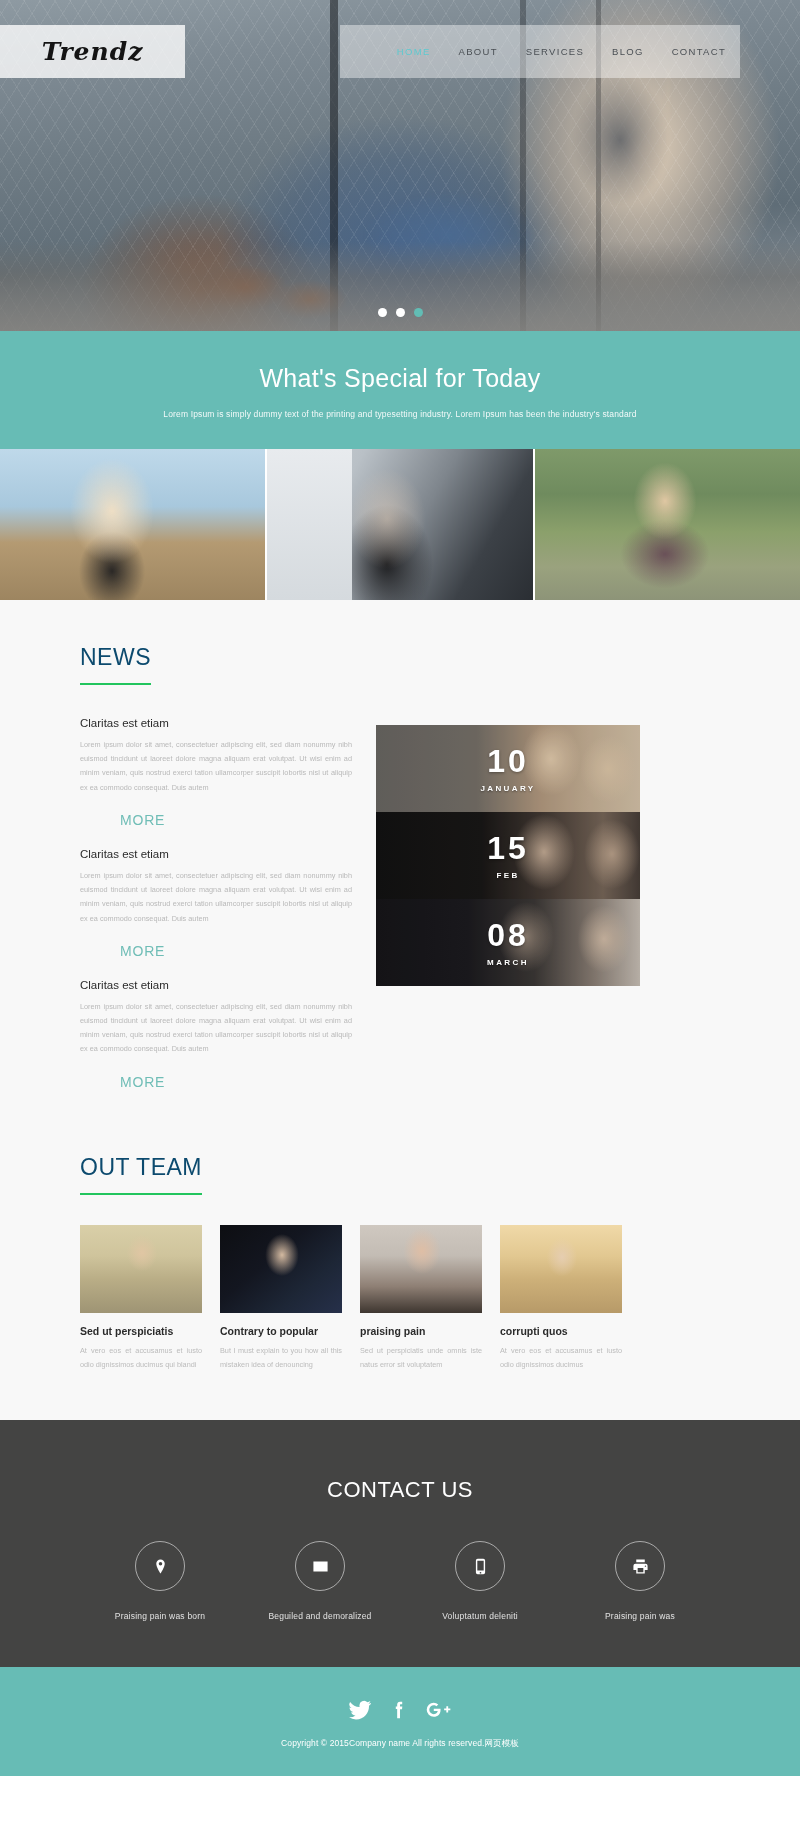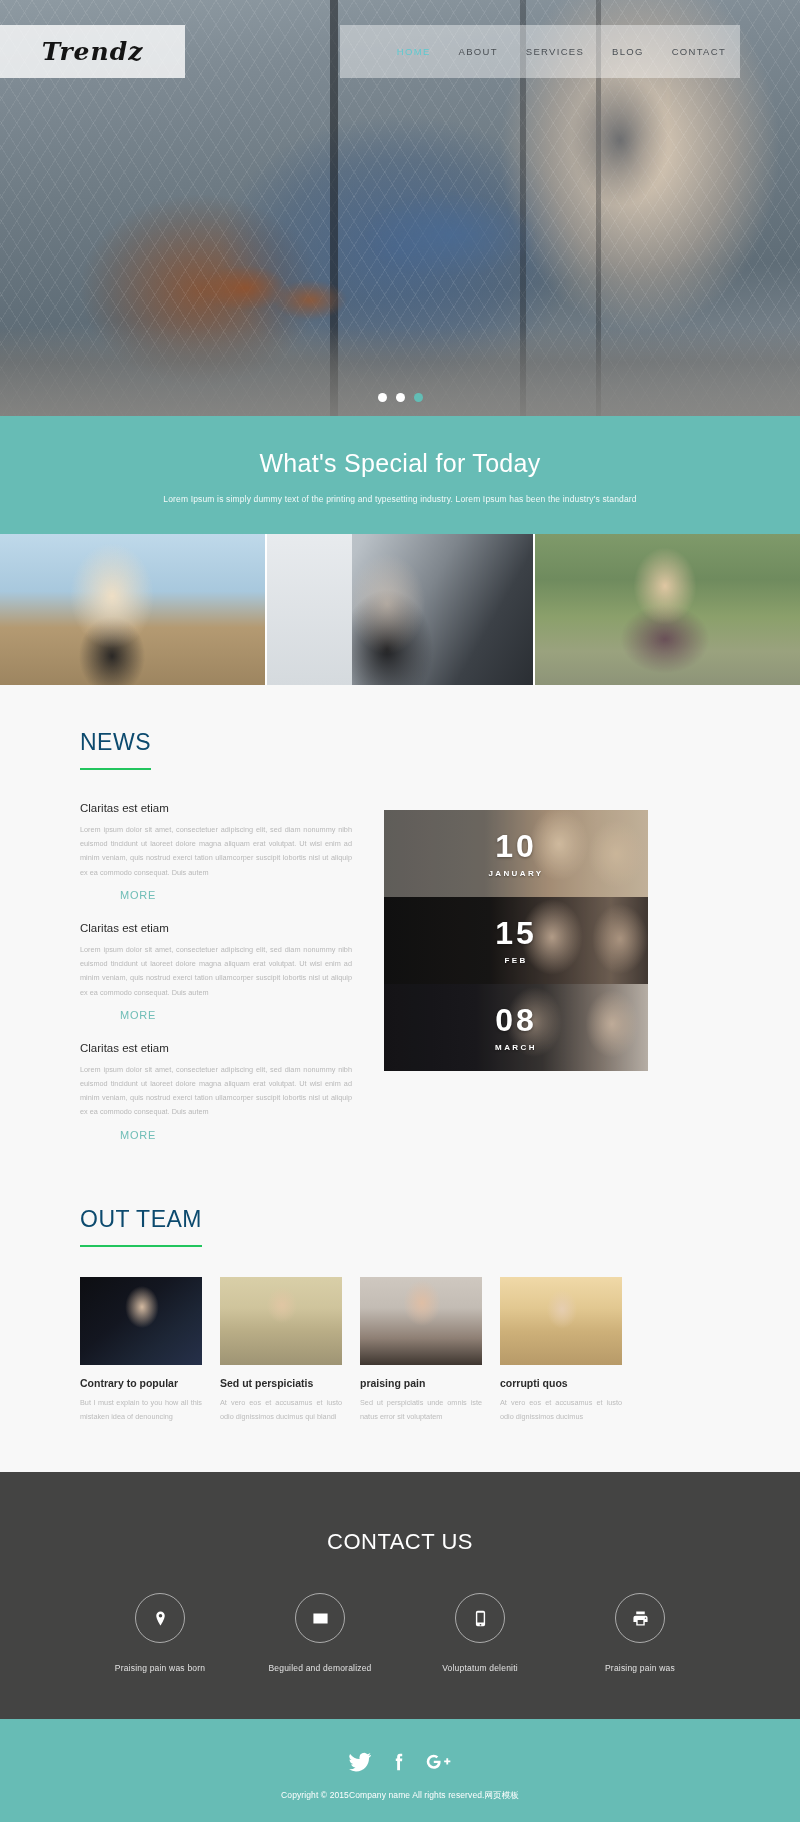--- a/index.html
+++ b/index.html
@@ -9,21 +9,21 @@
     background: #ffffff;
     color: #333;
     -webkit-font-smoothing: antialiased;
   }
   .page { width: 800px; position: relative; overflow: hidden; }
 
   
   .hero {
     position: relative;
     width: 800px;
-    height: 416px;
+    height: 331px;
     overflow: hidden;
     background: #6f7d85;
   }
   .hero-photo {
     position: absolute; inset: 0;
     background:
       radial-gradient(ellipse 200px 260px at 640px 150px, rgba(235,215,190,0.95) 0%, rgba(200,180,160,0.5) 45%, rgba(120,125,130,0) 70%),
       radial-gradient(ellipse 240px 180px at 400px 250px, rgba(70,100,140,0.85) 0%, rgba(60,90,130,0.35) 50%, rgba(0,0,0,0) 75%),
       radial-gradient(ellipse 150px 120px at 200px 290px, rgba(140,80,45,0.8) 0%, rgba(120,70,40,0.2) 60%, rgba(0,0,0,0) 80%),
       linear-gradient(175deg, #8e9aa2 0%, #7e8a93 18%, #6e7b84 42%, #5f6d77 68%, #7a848c 86%, #9aa4ab 100%);
@@ -143,31 +143,31 @@
   
   .main { background: #f8f8f8; padding: 0 0 48px; }
   .inner { width: 640px; margin: 0 auto; }
 
   .sec-heading {
     font-size: 23px; font-weight: 400; letter-spacing: .5px;
     color: #0c4a6e; padding-top: 44px; display: inline-block;
     border-bottom: 2px solid #22c55e; padding-bottom: 12px;
   }
 
-  .news-wrap { display: flex; gap: 32px; margin-top: 32px; }
+  .news-wrap { display: flex; gap: 24px; margin-top: 32px; }
   .news-col { width: 272px; }
   .news-item { margin-bottom: 19px; }
   .news-title { font-size: 11.5px; font-weight: 400; color: #2b2b2b; margin-bottom: 9px; }
   .news-body {
     font-size: 7.3px; line-height: 1.95; color: #b9b9b9;
     text-align: justify;
   }
   .more-link {
-    display: inline-block; margin-top: 9px;
-    font-size: 11px; letter-spacing: .8px; color: #6fbdb6; text-decoration: none; padding-left: 40px;
+    display: inline-block; margin-top: 17px;
+    font-size: 14px; letter-spacing: .8px; color: #6fbdb6; text-decoration: none; padding-left: 40px;
   }
 
   .dates-col { width: 264px; display: flex; flex-direction: column; margin-top: 8px; }
   .date-cell {
     position: relative; height: 87px; overflow: hidden;
     display: flex; align-items: center; justify-content: center;
     flex-direction: column;
   }
   .d1 {
     background:
@@ -342,28 +342,28 @@
             <span class="date-mon">MARCH</span>
           </div>
         </div>
       </div>
 
       
       <h2 class="sec-heading">OUT TEAM</h2>
 
       <div class="team-wrap">
         <div class="team-card">
+          <div class="team-photo t2"></div>
+          <h4 class="team-name">Sed ut perspiciatis</h4>
+          <p class="team-desc">At vero eos et accusamus et iusto odio dignissimos ducimus qui blandi</p>
+        </div>
+        <div class="team-card">
           <div class="team-photo t1"></div>
           <h4 class="team-name">Contrary to popular</h4>
           <p class="team-desc">But I must explain to you how all this mistaken idea of denouncing</p>
-        </div>
-        <div class="team-card">
-          <div class="team-photo t2"></div>
-          <h4 class="team-name">Sed ut perspiciatis</h4>
-          <p class="team-desc">At vero eos et accusamus et iusto odio dignissimos ducimus qui blandi</p>
         </div>
         <div class="team-card">
           <div class="team-photo t3"></div>
           <h4 class="team-name">praising pain</h4>
           <p class="team-desc">Sed ut perspiciatis unde omnis iste natus error sit voluptatem</p>
         </div>
         <div class="team-card">
           <div class="team-photo t4"></div>
           <h4 class="team-name">corrupti quos</h4>
           <p class="team-desc">At vero eos et accusamus et iusto odio dignissimos ducimus</p>

